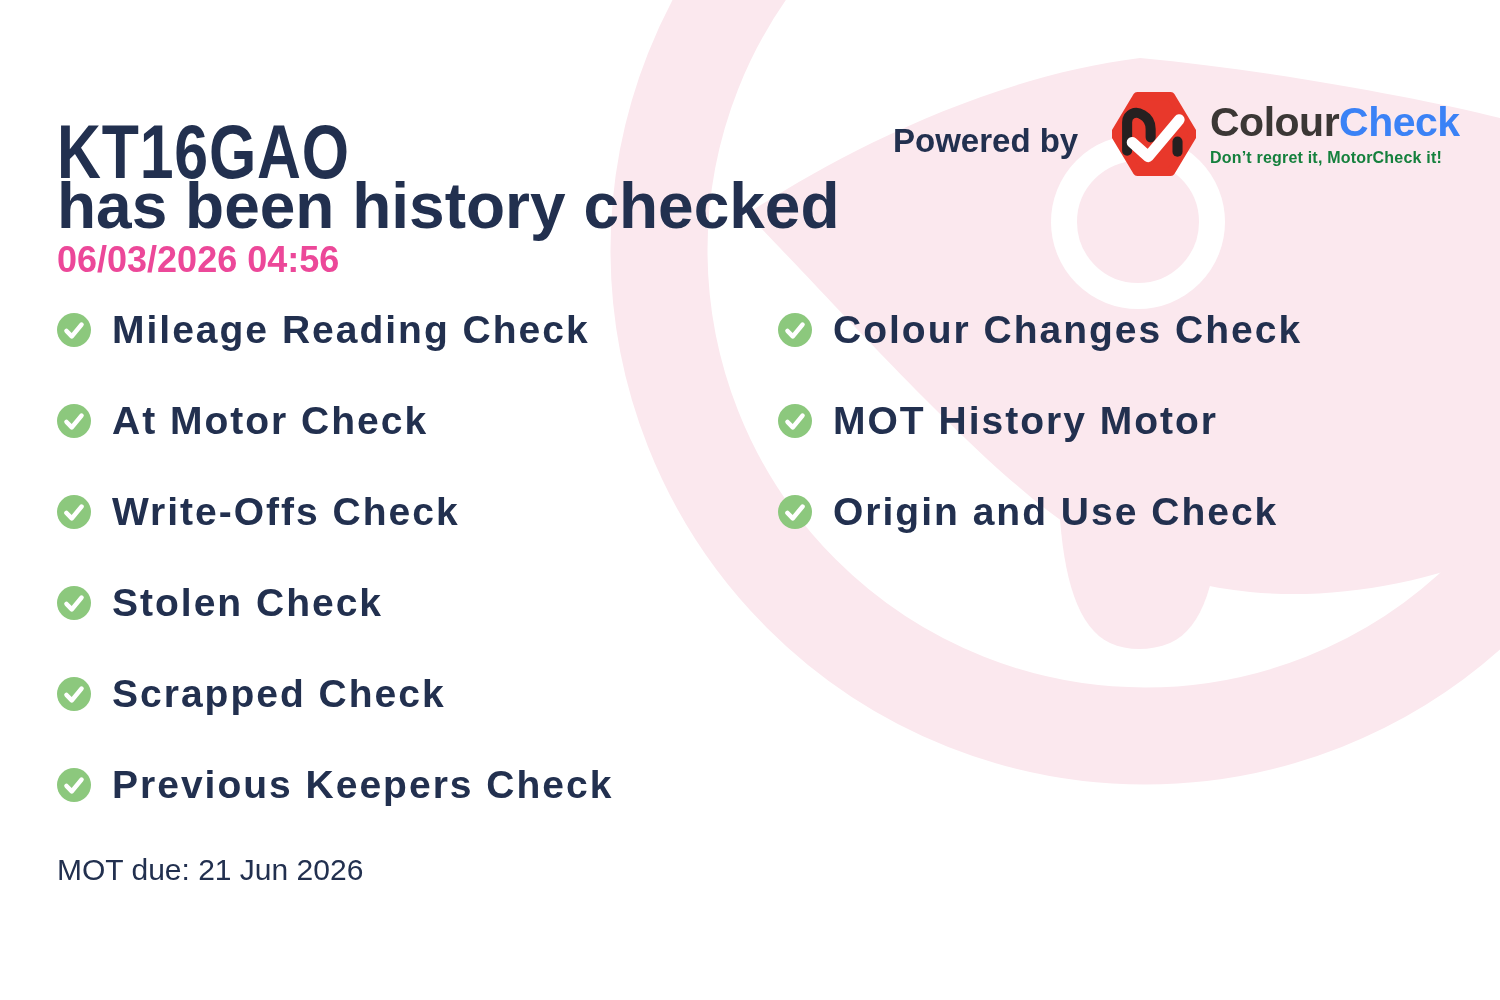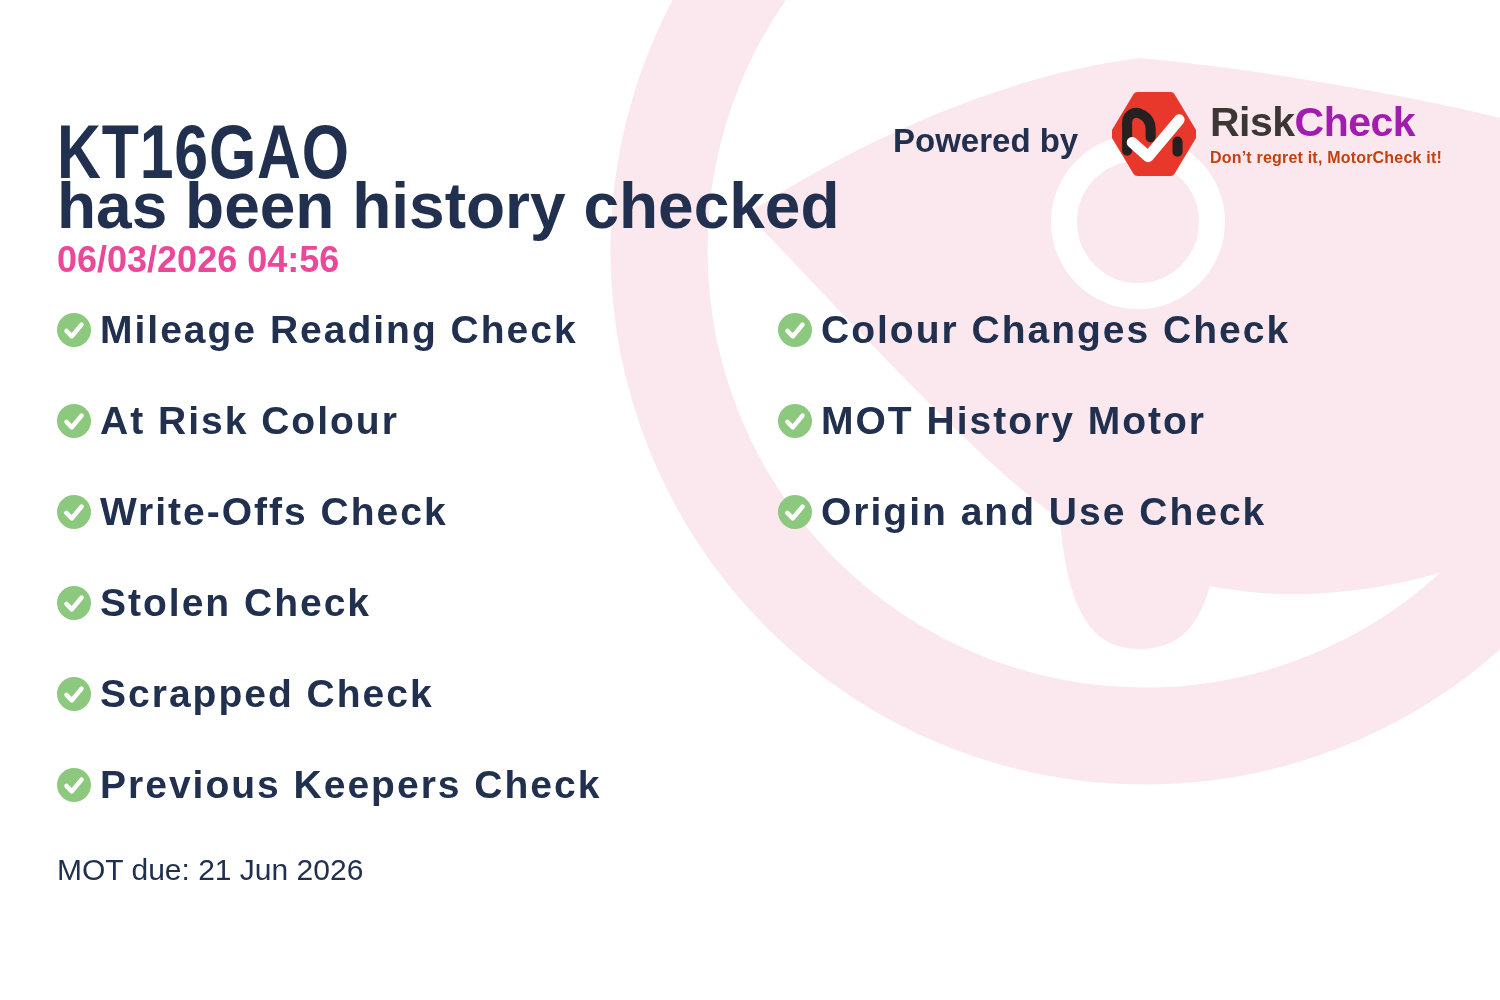--- a/index.html
+++ b/index.html
@@ -15,28 +15,28 @@
   .reg-title{left:57px;top:114px;line-height:1;color:#22304f;font-weight:700;font-size:76px;}
   .reg-title .squeeze{display:inline-block;transform:scaleX(.8);transform-origin:0 50%;white-space:nowrap;letter-spacing:1px;}
   .subtitle{left:57px;top:168px;font-size:64px;font-weight:700;color:#22304f;line-height:1.2;white-space:nowrap;}
   .check-date{left:57px;top:238px;font-size:36px;font-weight:700;color:#ec4899;line-height:1.2;}
 
   
   .powered-by{left:893px;top:121px;font-size:33px;font-weight:700;color:#22304f;line-height:1.2;}
   .logo-hex{left:1112px;top:91px;width:84px;height:86px;}
   .brand-block{left:1210px;top:100px;width:260px;}
   .brand-name{font-size:41px;font-weight:700;line-height:1.1;color:#3b3735;white-space:nowrap;letter-spacing:-0.5px;}
-  .brand-name .red{color:#a21caf;}
-  .brand-tagline{font-size:16px;font-weight:700;color:#c2410c;margin-top:4px;white-space:nowrap;letter-spacing:0.2px;}
+  .brand-name .red{color:#3b82f6;}
+  .brand-tagline{font-size:16px;font-weight:700;color:#15803d;margin-top:4px;white-space:nowrap;letter-spacing:0.2px;}
 
   
   .check-col{display:flex;flex-direction:column;}
   .col-left{left:57px;top:284px;}
   .col-right{left:778px;top:284px;}
-  .check-row{display:flex;align-items:center;height:91px;gap:9px;}
+  .check-row{display:flex;align-items:center;height:91px;gap:21px;}
   .check-row .label{font-size:39px;font-weight:700;color:#22304f;letter-spacing:2px;white-space:nowrap;}
   .check-ic{width:34px;height:34px;flex:0 0 34px;}
 
   .mot-due{left:57px;top:852px;font-size:30px;font-weight:400;color:#22304f;line-height:1.2;}
 </style>
 </head>
 <body>
 
 <svg class="bg-art" width="1500" height="1000" viewBox="0 0 1500 1000" aria-hidden="true">
   <circle cx="1145" cy="250" r="486" fill="none" stroke="#fbe8ee" stroke-width="97"></circle>
@@ -57,39 +57,39 @@
 <div class="layer powered-by">Powered by</div>
 
 <svg class="layer logo-hex" viewBox="0 0 100 100" aria-hidden="true">
   <path d="M30 5 L70 5 L97 50 L70 95 L30 95 L3 50 Z" fill="#e8382b" stroke="#e8382b" stroke-width="10" stroke-linejoin="round"></path>
   <path d="M18 70 L18 36 C18 26 28 22 36 27 C43 31 46 37 46 44 L46 54" fill="none" stroke="#262020" stroke-width="12" stroke-linecap="round"></path>
   <path d="M78 59 L78 71" fill="none" stroke="#262020" stroke-width="12" stroke-linecap="round"></path>
   <path d="M24 60 L43 77 L80 33" fill="none" stroke="#ffffff" stroke-width="13" stroke-linecap="round" stroke-linejoin="round"></path>
 </svg>
 
 <div class="layer brand-block">
-  <div class="brand-name"><span>Risk</span><span class="red">Check</span></div>
+  <div class="brand-name"><span>Colour</span><span class="red">Check</span></div>
   <div class="brand-tagline">Don’t regret it, MotorCheck it!</div>
 </div>
 
 <div class="layer check-col col-left" id="left-col">
   <div class="check-row">
     <svg class="check-ic" viewBox="0 0 34 34" aria-hidden="true">
       <circle cx="17" cy="17" r="17" fill="#8cc87d"></circle>
       <path d="M9.5 18 L14.8 23.4 L24.5 11.6" fill="none" stroke="#ffffff" stroke-width="4.6" stroke-linecap="round" stroke-linejoin="round"></path>
     </svg>
     <span class="label">Mileage Reading Check</span>
   </div>
 
   <div class="check-row">
     <svg class="check-ic" viewBox="0 0 34 34" aria-hidden="true">
       <circle cx="17" cy="17" r="17" fill="#8cc87d"></circle>
       <path d="M9.5 18 L14.8 23.4 L24.5 11.6" fill="none" stroke="#ffffff" stroke-width="4.6" stroke-linecap="round" stroke-linejoin="round"></path>
     </svg>
-    <span class="label">At Risk Colour</span>
+    <span class="label">At Motor Check</span>
   </div>
 
   <div class="check-row">
     <svg class="check-ic" viewBox="0 0 34 34" aria-hidden="true">
       <circle cx="17" cy="17" r="17" fill="#8cc87d"></circle>
       <path d="M9.5 18 L14.8 23.4 L24.5 11.6" fill="none" stroke="#ffffff" stroke-width="4.6" stroke-linecap="round" stroke-linejoin="round"></path>
     </svg>
     <span class="label">Write-Offs Check</span>
   </div>
 

